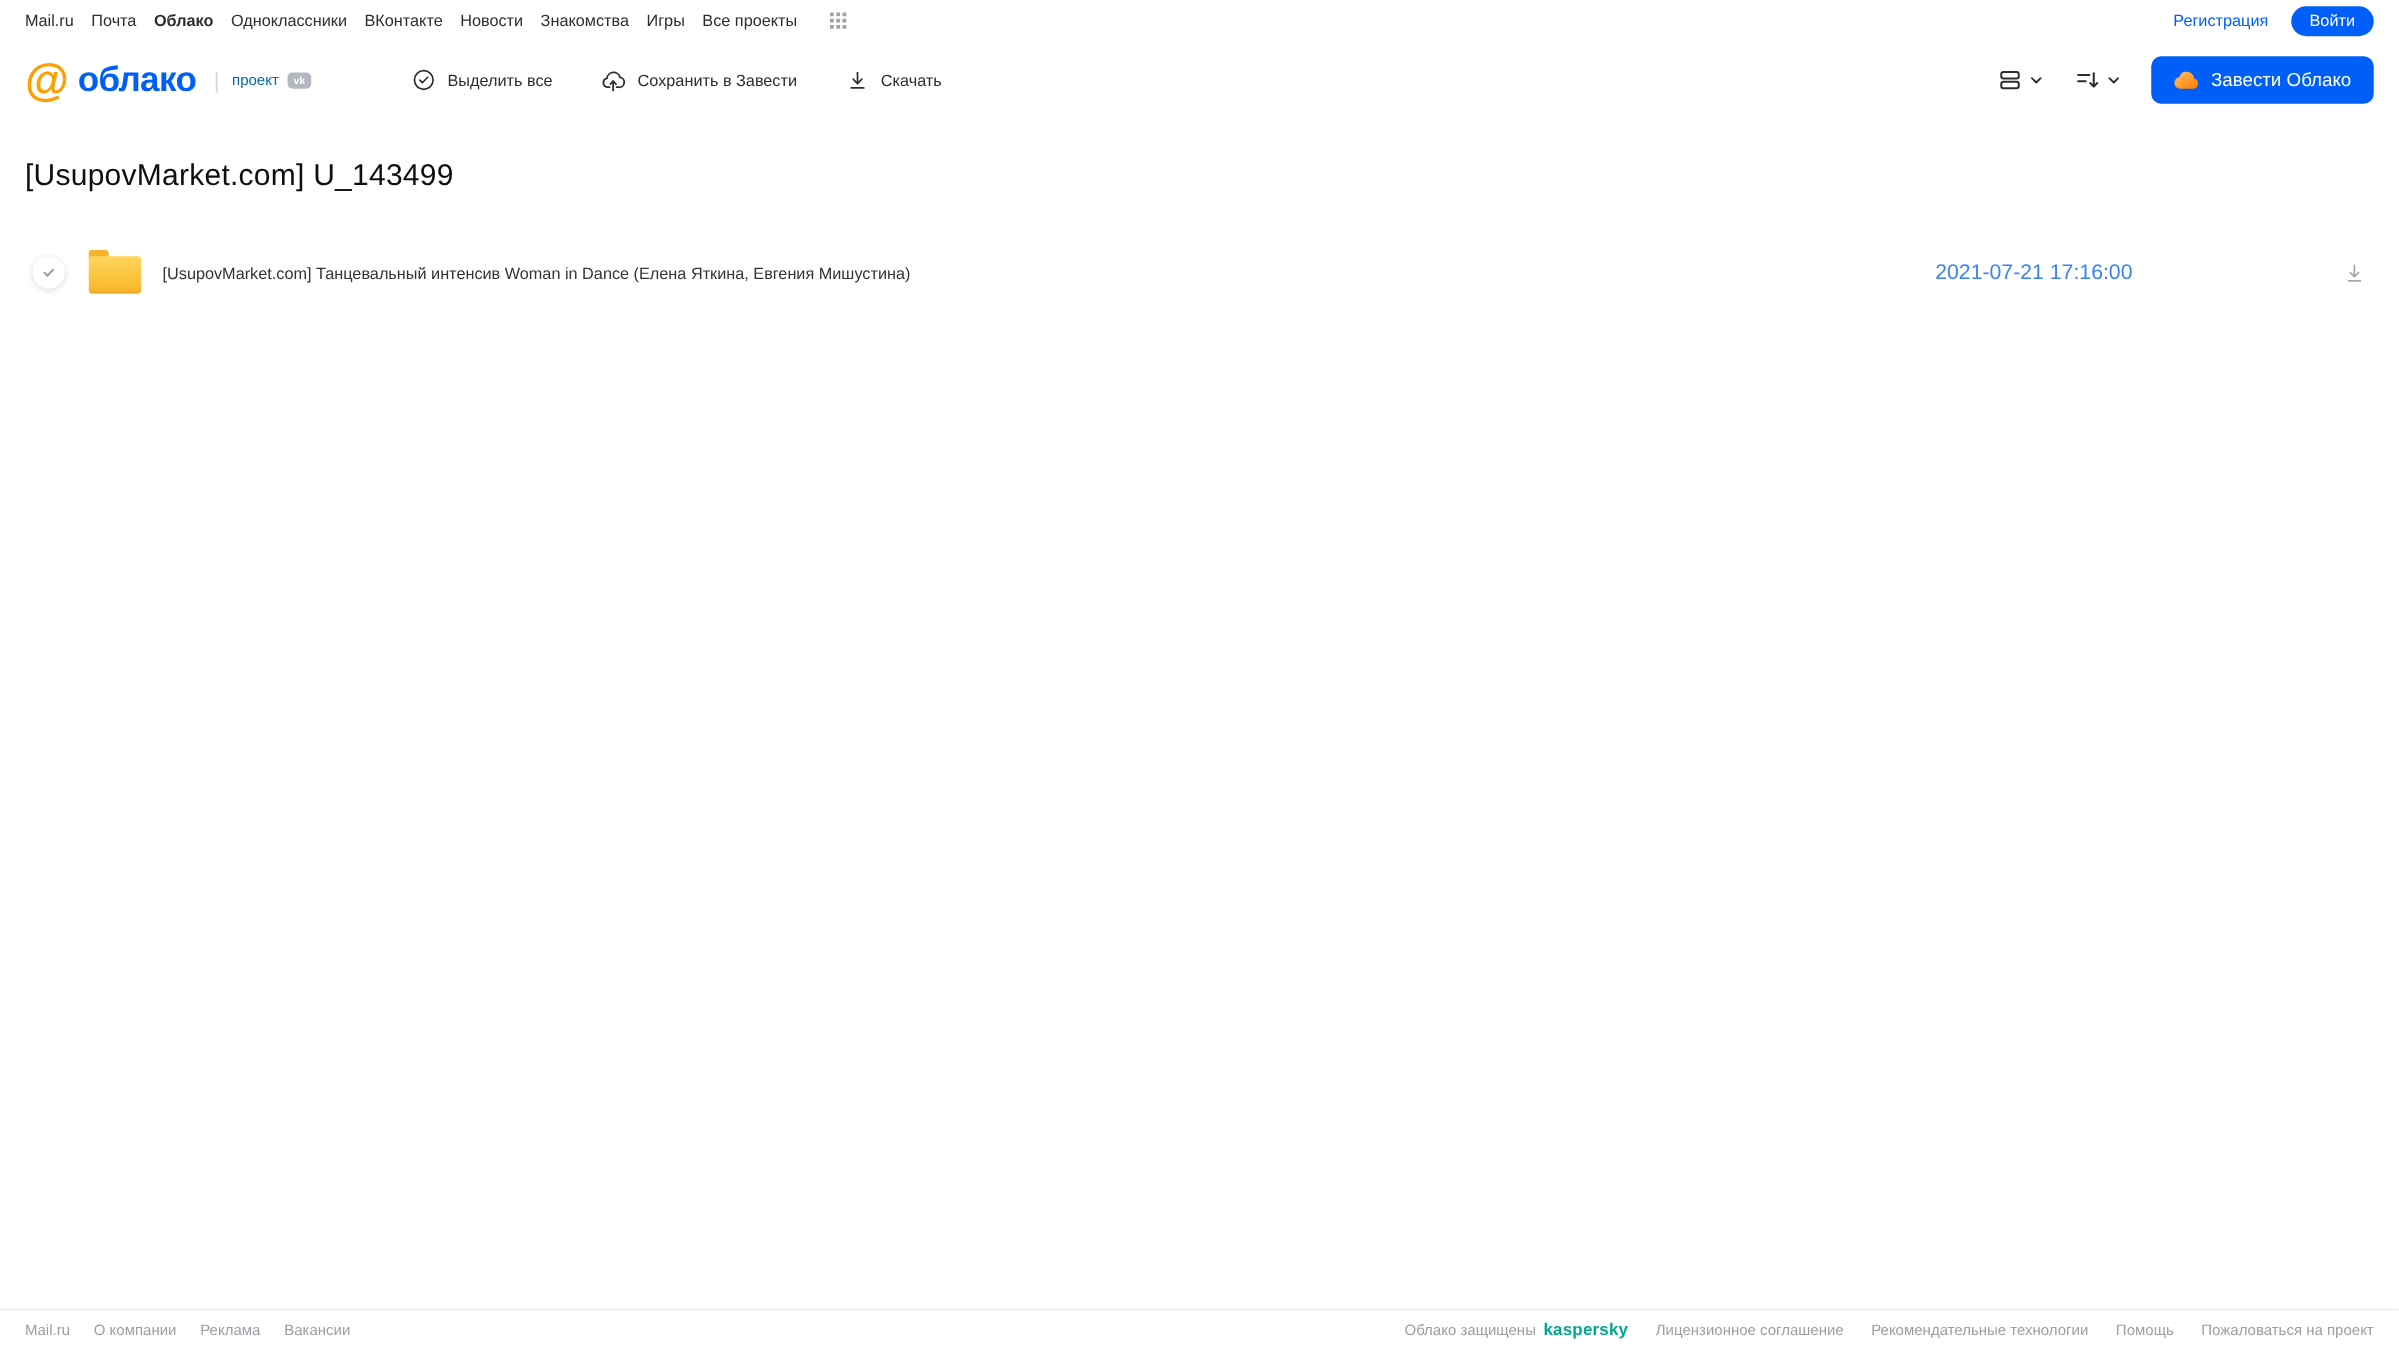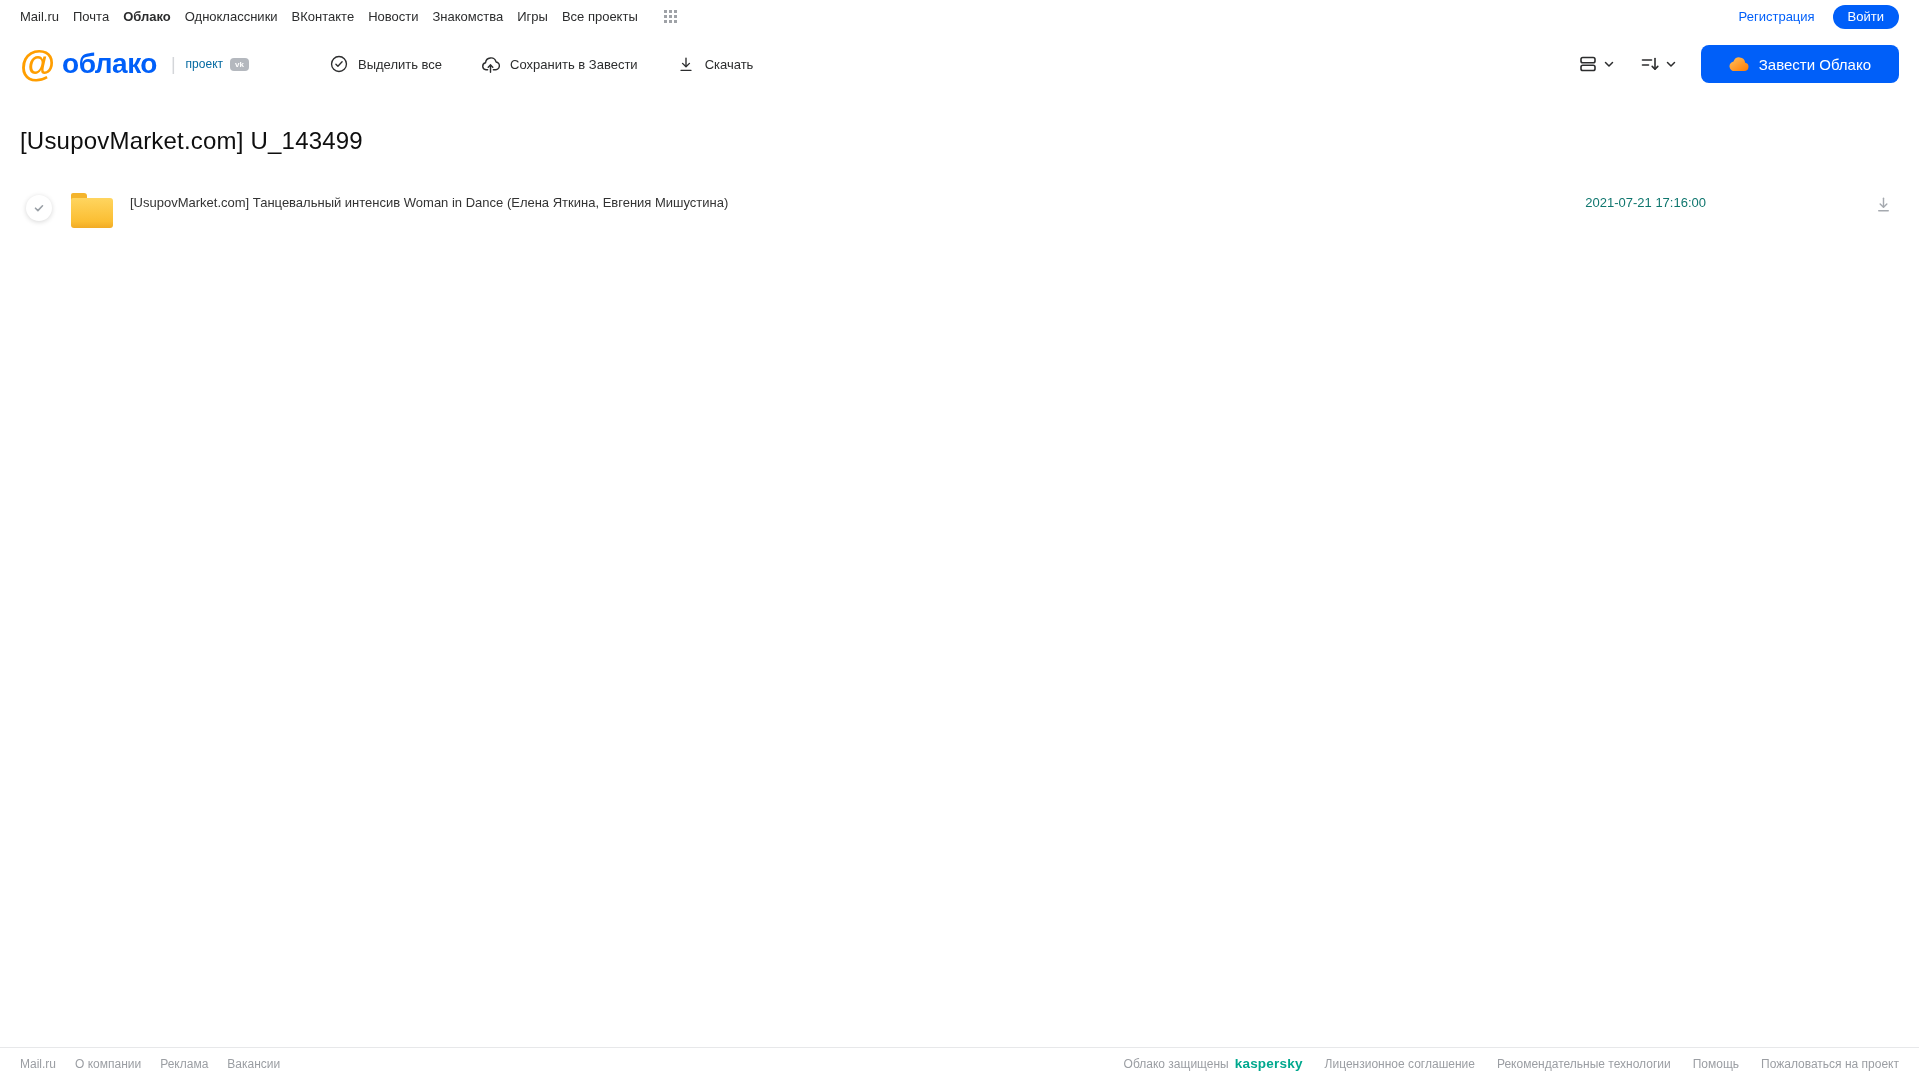--- a/index.html
+++ b/index.html
@@ -105,40 +105,40 @@
   .create-cloud-btn {
     height: 38px;
     background: #005ff9;
     color: #fff;
     border: none;
     border-radius: 8px;
     font-size: 15px;
     font-family: inherit;
     display: flex;
     align-items: center;
-    padding: 0 28px;
+    padding: 0 18px;
     cursor: pointer;
   }
   .create-cloud-btn svg { margin-right: 9px; }
 
   
   .content { padding: 0 20px; }
   .page-title {
     font-size: 24px;
     font-weight: 400;
     color: #0f0f0f;
     margin-top: 32px;
     letter-spacing: 0.2px;
   }
 
   .file-row {
     margin-top: 40px;
     height: 46px;
     display: flex;
-    align-items: flex-start;
+    align-items: center;
     padding-left: 6px;
     cursor: pointer;
   }
   .row-check {
     width: 26px; height: 26px;
     border-radius: 50%;
     background: #fff;
     box-shadow: 0 1px 5px rgba(0,0,0,0.16);
     display: flex;
     align-items: center;
@@ -163,22 +163,22 @@
   .folder-tab {
     position: absolute;
     top: -5px; left: 0;
     width: 16px; height: 7px;
     background: #f4b42c;
     border-radius: 2px 3px 0 0;
   }
   .file-name { font-size: 13px; color: #333333; }
   .row-spacer { flex: 1; }
   .file-date {
-    font-size: 13px;
-    color: #0f766e;
+    font-size: 17px;
+    color: #3b82f6;
     margin-right: 168px;
     white-space: nowrap;
   }
   .row-download { display: flex; align-items: center; cursor: pointer; margin-right: 6px; }
 
   
   .footer {
     position: absolute;
     left: 0; right: 0; bottom: 0;
     height: 32px;

